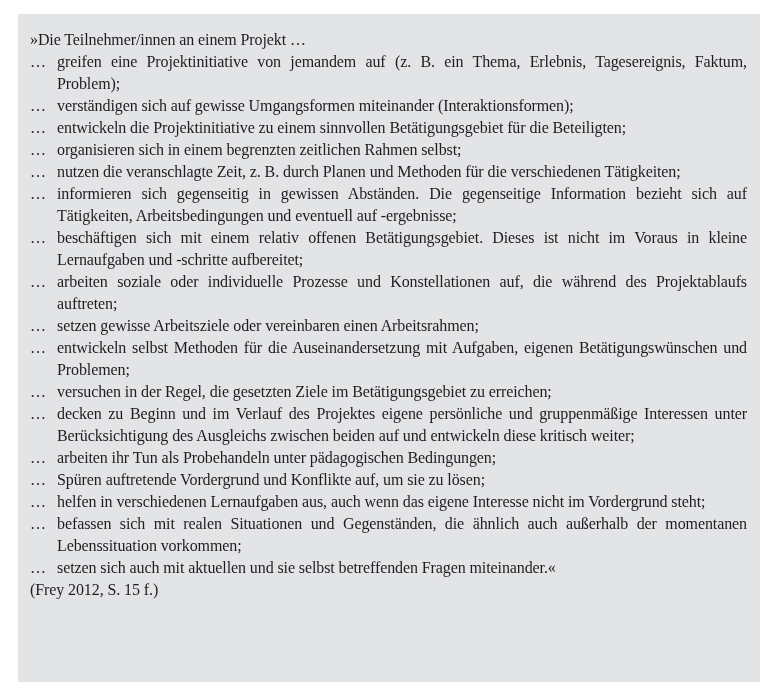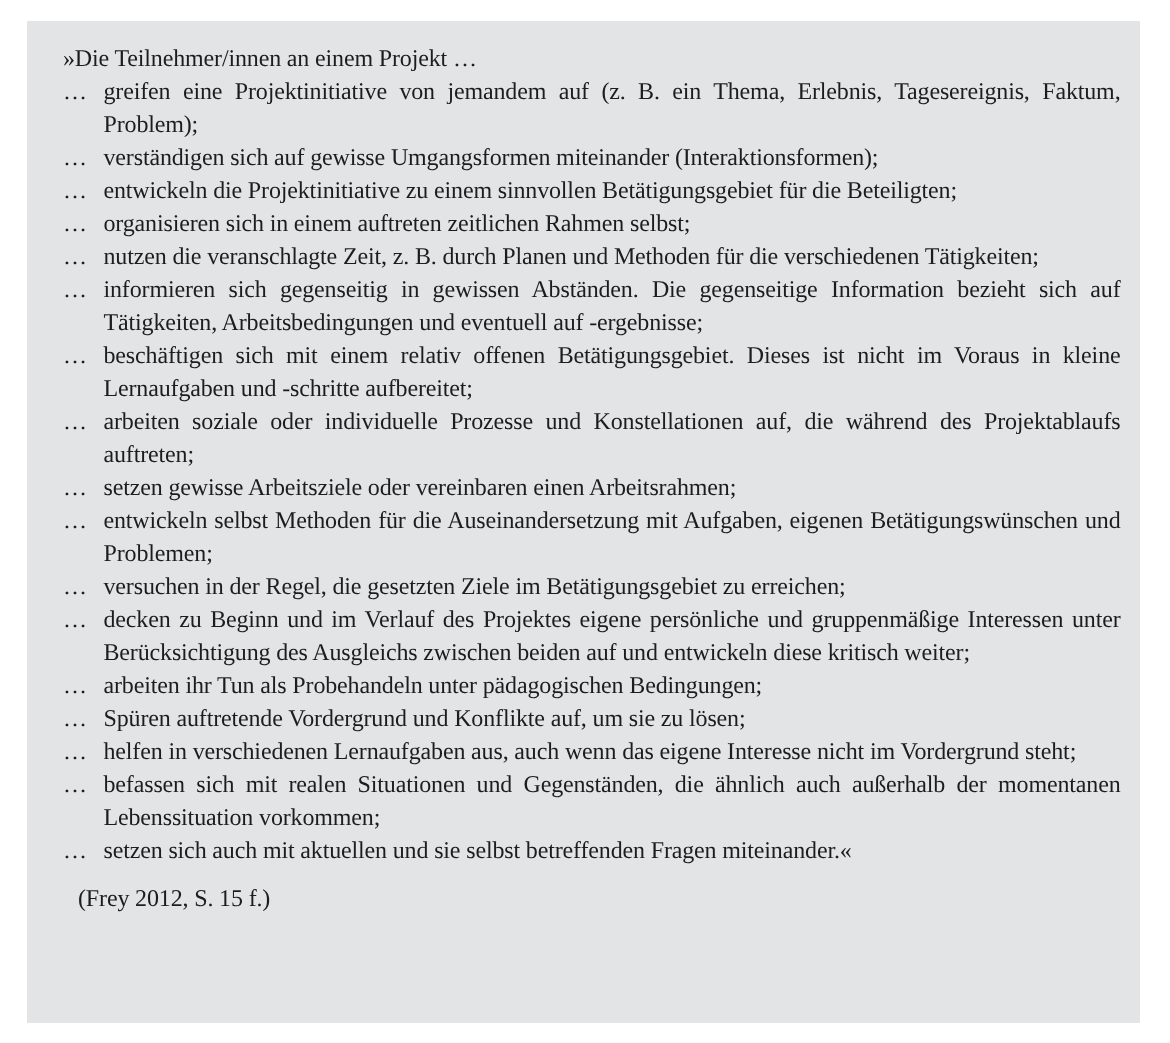--- a/index.html
+++ b/index.html
@@ -16,21 +16,21 @@
   }
   .quote-box {
     position: absolute;
     left: 18px;
     top: 14px;
     width: 742px;
     height: 668px;
     box-sizing: border-box;
     background: #e3e4e6;
     color: #1d1d1f;
-    padding: 15px 13px 14px 24px;
+    padding: 15px 13px 14px 12px;
     font-size: 16px;
     line-height: 22px;
     letter-spacing: -0.1px;
     overflow: hidden;
   }
   .intro {
     margin: 0;
   }
   .item-list {
     margin: 0;
@@ -44,21 +44,21 @@
     flex: 0 0 27px;
     width: 27px;
   }
   .item-text {
     flex: 1;
     text-align: justify;
     hyphens: auto;
     -webkit-hyphens: auto;
   }
   .citation {
-    margin: 10px;
+    margin: 0;
   }
 </style>
 </head>
 <body style="background: rgb(255, 255, 255);">
 
 <div class="quote-box" lang="de" style="background: rgb(227, 228, 230); color: rgb(29, 29, 31);">
   <p class="intro">»Die Teilnehmer/innen an einem Projekt …</p>
   <ul class="item-list">
       <li>
         <span class="marker">…</span>
@@ -67,21 +67,21 @@
       <li>
         <span class="marker">…</span>
         <span class="item-text">verständigen sich auf gewisse Umgangsformen miteinander (Interaktionsformen);</span>
       </li>
       <li>
         <span class="marker">…</span>
         <span class="item-text">entwickeln die Projektinitiative zu einem sinnvollen Betätigungsgebiet für die Beteiligten;</span>
       </li>
       <li>
         <span class="marker">…</span>
-        <span class="item-text">organisieren sich in einem auftreten zeitlichen Rahmen selbst;</span>
+        <span class="item-text">organisieren sich in einem begrenzten zeitlichen Rahmen selbst;</span>
       </li>
       <li>
         <span class="marker">…</span>
         <span class="item-text">nutzen die veranschlagte Zeit, z. B. durch Planen und Methoden für die verschiedenen Tätigkeiten;</span>
       </li>
       <li>
         <span class="marker">…</span>
         <span class="item-text">informieren sich gegenseitig in gewissen Abständen. Die gegenseitige Information bezieht sich auf Tätigkeiten, Arbeitsbedingungen und eventuell auf -ergebnisse;</span>
       </li>
       <li>

